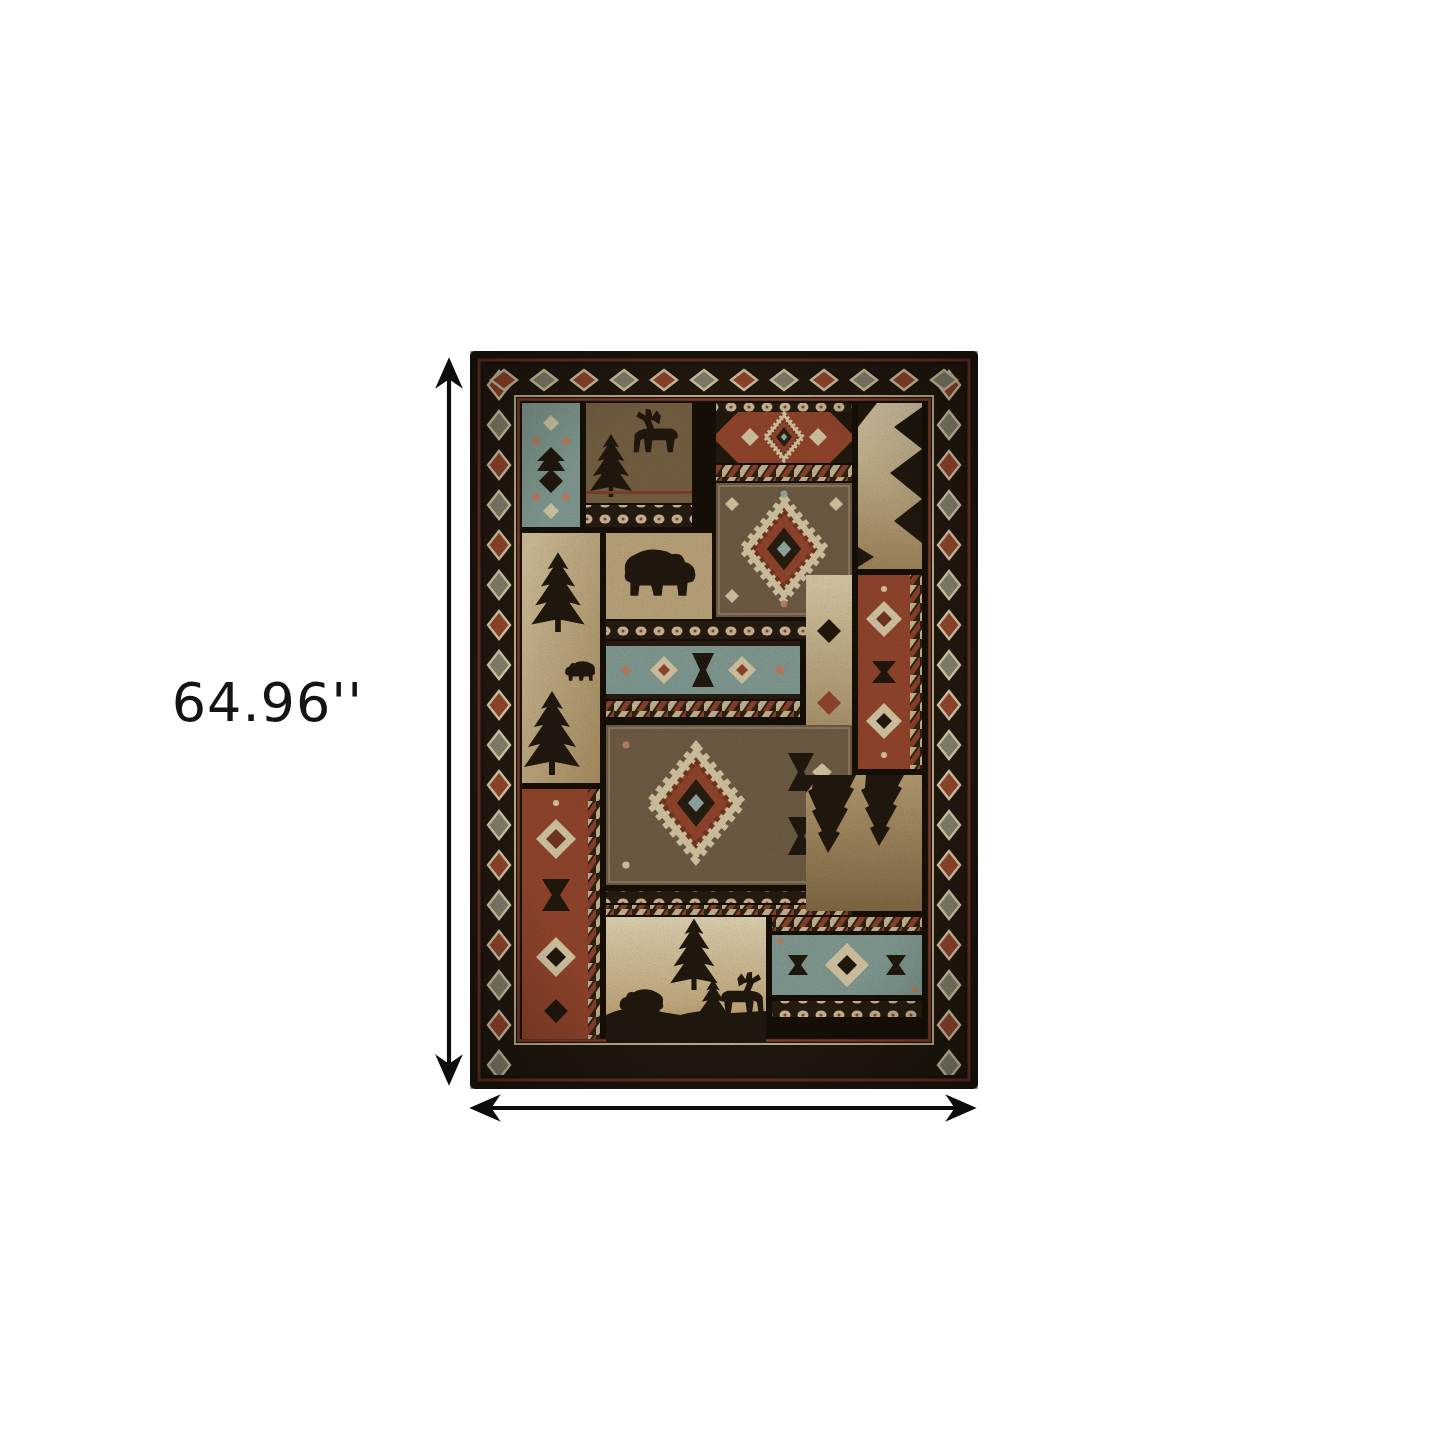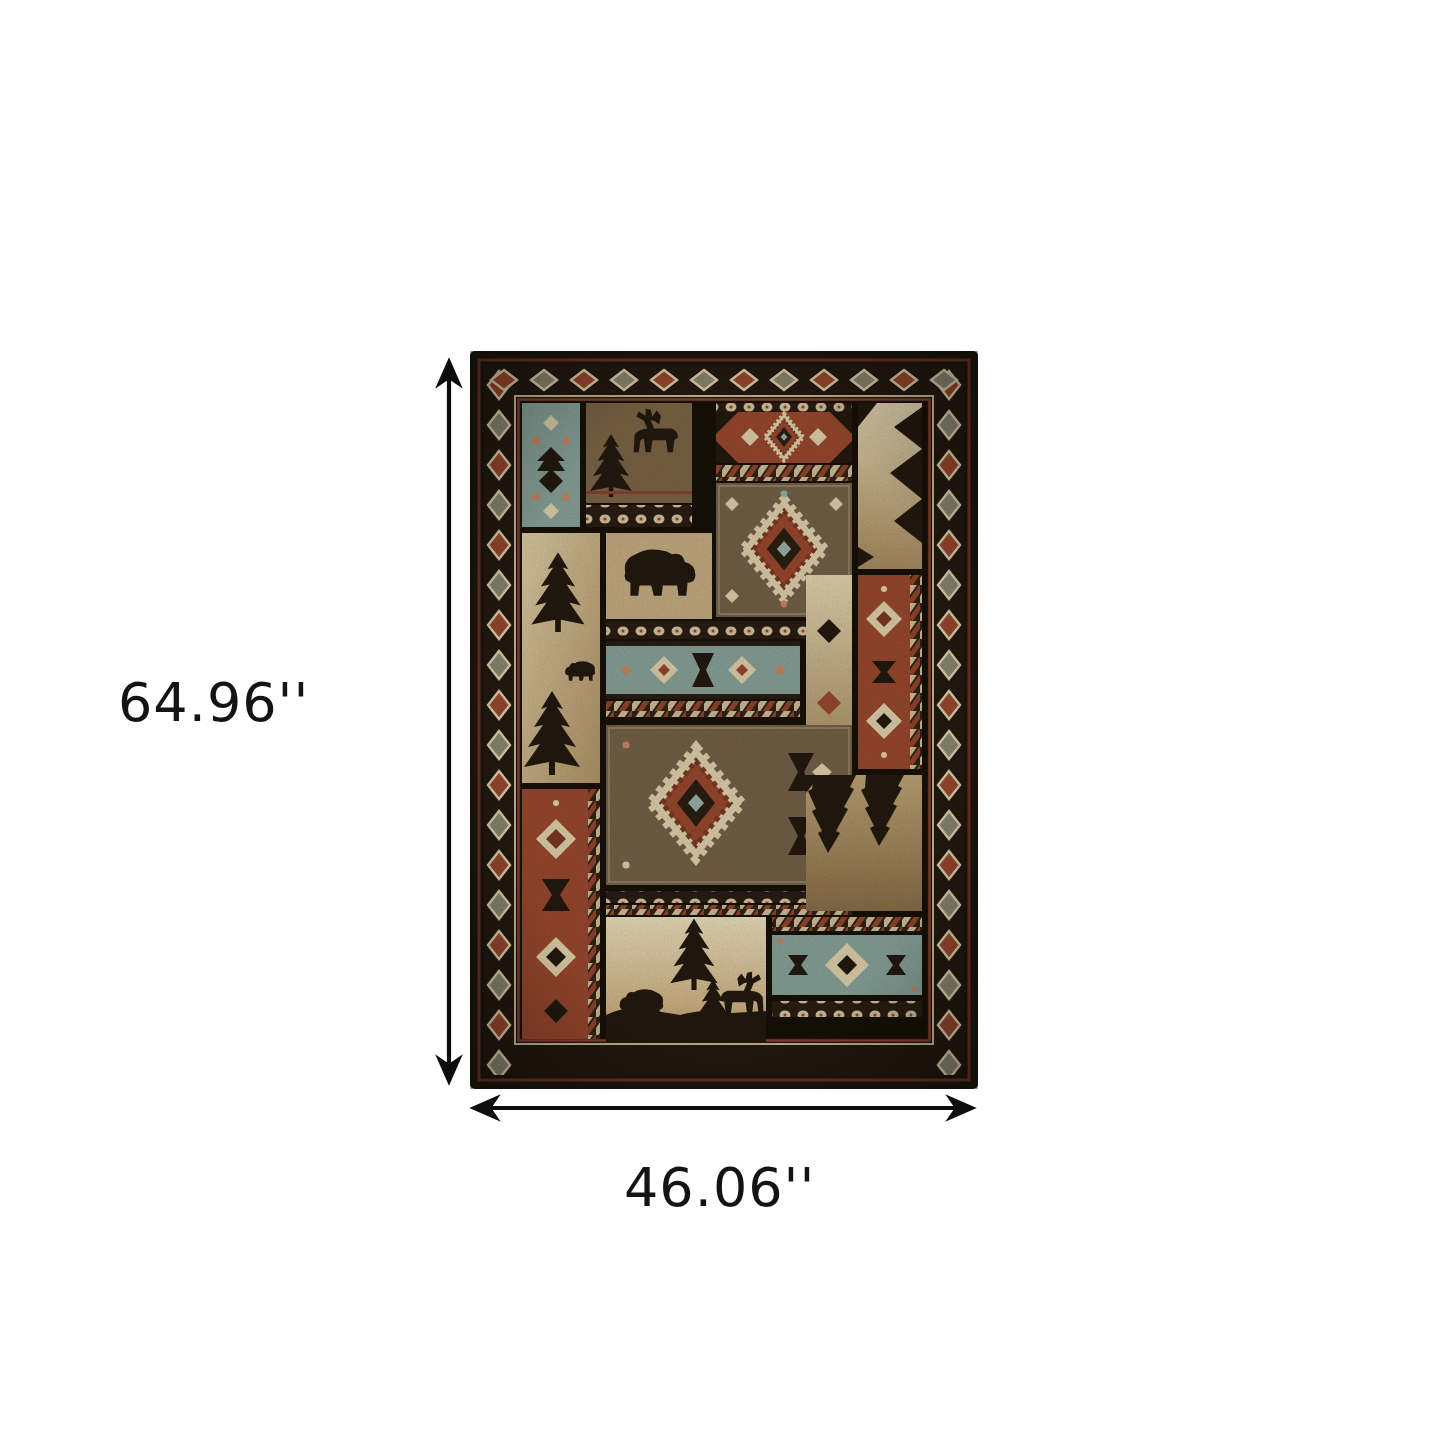--- a/index.html
+++ b/index.html
@@ -3,21 +3,21 @@
 <meta charset="utf-8">
 <style>
   html,body{margin:0;padding:0;background:#ffffff;}
   .stage{position:relative;width:1445px;height:1445px;background:var(--pal-background,#ffffff);overflow:hidden;
          font-family:"DejaVu Sans","Liberation Sans",sans-serif;}
   .rug-svg{position:absolute;left:470px;top:351px;width:508px;height:738px;display:block;}
   .arrow-svg{position:absolute;left:0;top:0;width:1445px;height:1445px;display:block;pointer-events:none;}
   .arrow-line{stroke:var(--pal-arrow,#0d0d0d);stroke-width:4.2;fill:none;}
   .f-arrow{fill:var(--pal-arrow,#0d0d0d);}
   .dim-label{position:absolute;color:var(--pal-label,#141414);font-size:54px;font-weight:400;
-             text-align:left;white-space:nowrap;letter-spacing:1px;}
+             text-align:right;white-space:nowrap;letter-spacing:1px;}
   .dim-label.height{left:118px;top:671px;width:245px;}
   .dim-label.width{left:624px;top:1156px;width:245px;}
   
   .f-borderdark{fill:var(--pal-border_dark,#1f160e);}
   .f-fielddark{fill:var(--pal-field_dark,#191108);}
   .f-rust{fill:var(--pal-rust,#9d4a2f);}
   .f-rustdeep{fill:var(--pal-rust_deep,#7d3a24);}
   .f-cream{fill:var(--pal-cream,#e4d5af);}
   .f-beige{fill:var(--pal-beige,#c9b184);}
   .f-olive{fill:var(--pal-olive,#7e6747);}
@@ -280,15 +280,14 @@
     <defs>
       <marker id="ah" viewBox="0 0 10 10" refX="8.5" refY="5" markerWidth="7.5" markerHeight="7.5" orient="auto-start-reverse">
         <path d="M0,0.6 L10,5 L0,9.4 L3,5 Z" class="f-arrow"></path>
       </marker>
     </defs>
     <line x1="449" y1="362" x2="449" y2="1081" class="arrow-line" marker-start="url(#ah)" marker-end="url(#ah)"></line>
     <line x1="474" y1="1108" x2="972" y2="1108" class="arrow-line" marker-start="url(#ah)" marker-end="url(#ah)"></line>
   </svg>
 
   <div class="dim-label height">64.96''</div>
-  <div class="dim-label width">46.06''</div>
 
 </div>
 
 </body></html>

